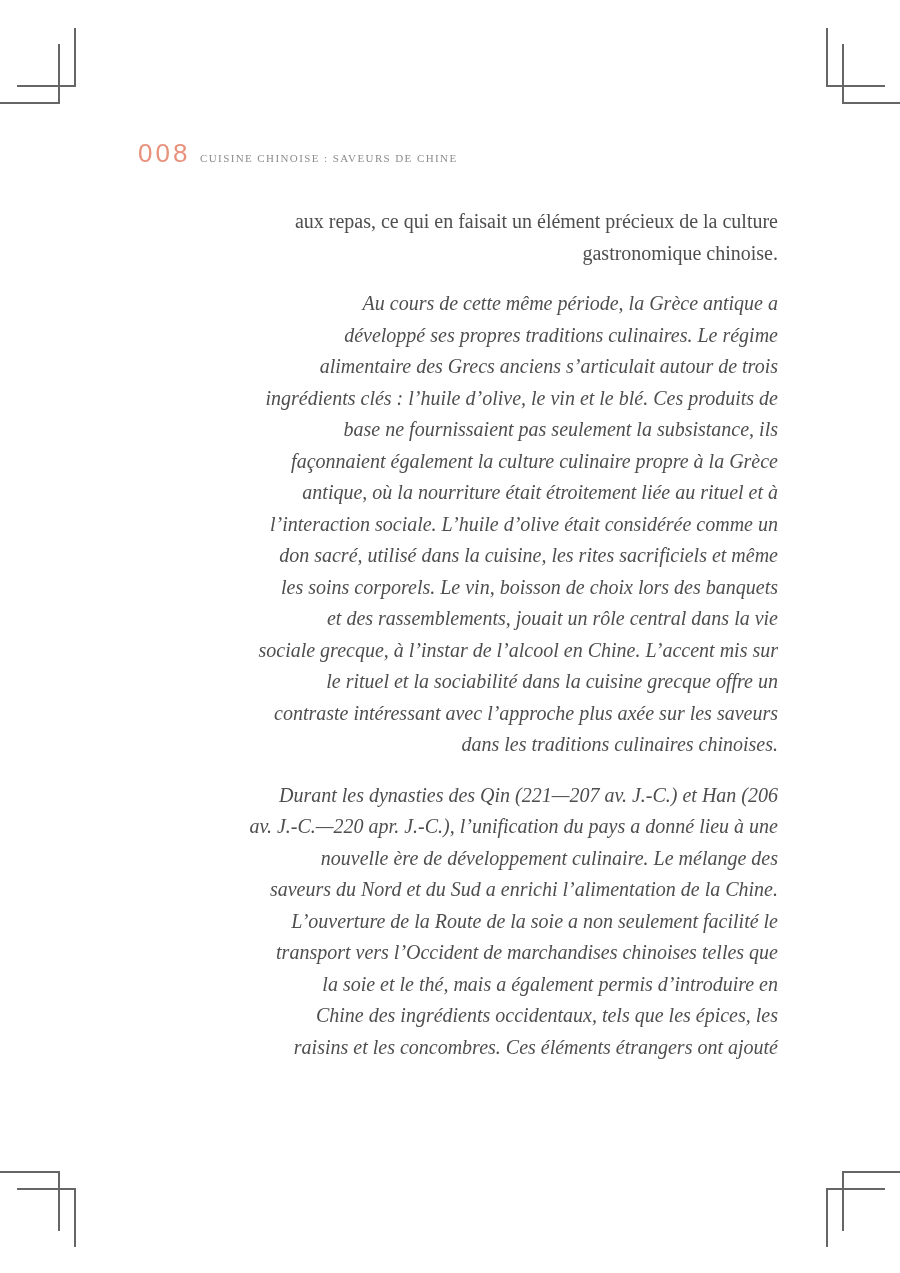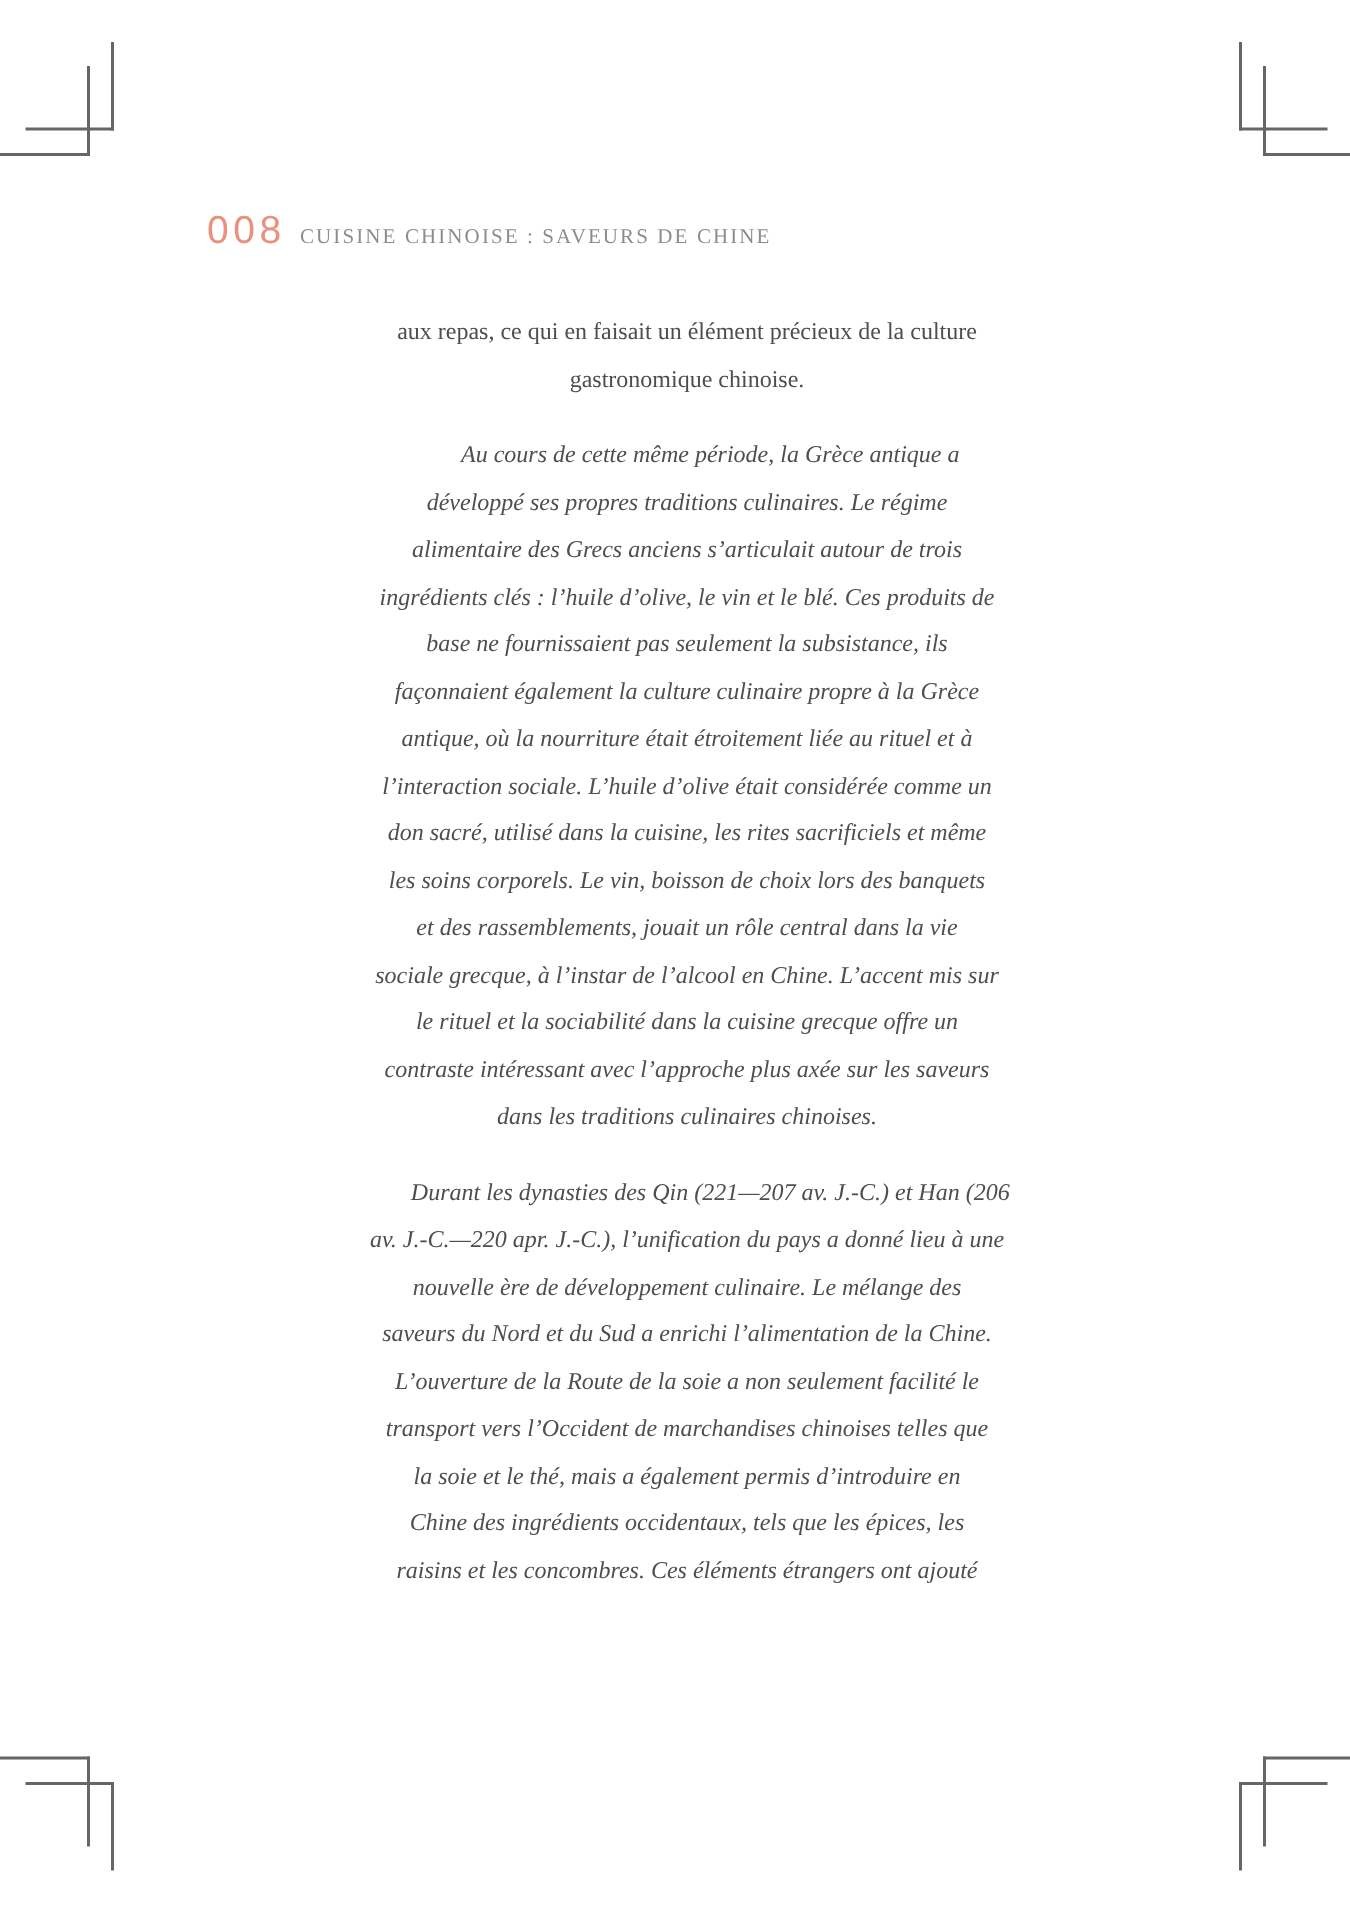--- a/index.html
+++ b/index.html
@@ -33,39 +33,39 @@
   .page-number {
     width: 62px;
     font-family: "Liberation Sans", sans-serif;
     font-size: 26px;
     font-weight: 300;
     letter-spacing: 3px;
     color: #e8917c;
   }
   .running-title {
     font-family: "Liberation Serif", serif;
-    font-size: 14px;
+    font-size: 11px;
     letter-spacing: 1.4px;
     color: #8c8c8c;
   }
 
   
   .text-column {
     position: absolute;
     left: 138px; top: 206px;
     width: 640px;
   }
   .text-column p {
     margin: 0 0 19px 0;
     font-family: "Liberation Serif", serif;
-    font-size: 16px;
+    font-size: 20px;
     line-height: 31.5px;
     color: #4e4e4e;
     white-space: pre-line;
-    text-align: center;
+    text-align: right;
   }
   .text-column p.indent { text-indent: 31px; font-style: italic; }
 </style>
 </head>
 <body>
 
 <div class="mark mark-tl-a"></div>
 <div class="mark mark-tl-b"></div>
 <div class="mark mark-tr-a"></div>
 <div class="mark mark-tr-b"></div>

